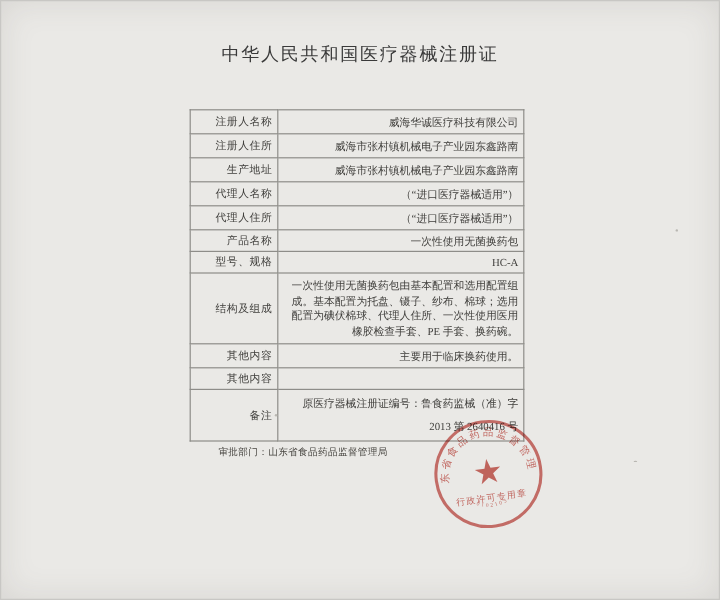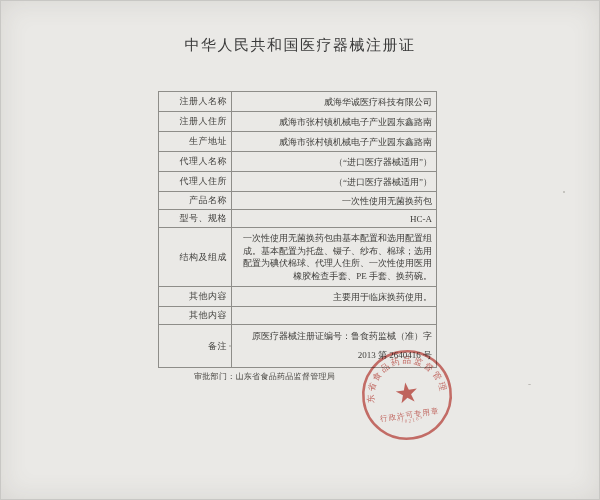--- a/index.html
+++ b/index.html
@@ -36,21 +36,21 @@
   td.lbl{width:64px;text-align:right;letter-spacing:.5px;}
   td.val{text-align:right;padding-left:7px;padding-right:6px;line-height:12px;}
   tr.r-std{height:20px;}
   tr.r-sm{height:17px;}
   tr.r-struct td.val{line-height:12.5px;padding-top:4px;padding-bottom:4px;}
   tr.r-note{height:37px;}
   tr.r-note td.val{line-height:19px;text-indent:10px;}
   tr.r-empty{height:17px;}
   .dept{
     position:absolute;left:182px;top:371px;
-    font-size:8px;color:#474540;letter-spacing:.3px;margin-left:12px;
+    font-size:8px;color:#474540;letter-spacing:.3px;
   }
   .dates{
     position:absolute;left:330px;top:367px;
     font-size:8px;color:#474540;line-height:15px;letter-spacing:.3px;
   }
   .stamp{
     position:absolute;left:359px;top:347px;
     width:96px;height:96px;
     transform:rotate(-8deg);
     mix-blend-mode:multiply;opacity:.88;

